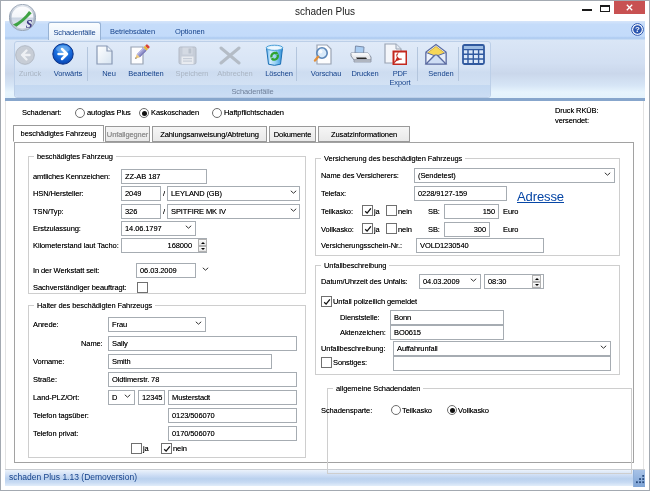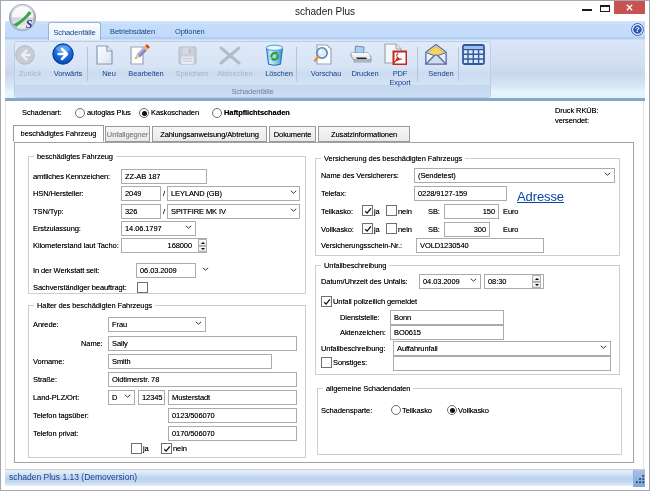--- a/index.html
+++ b/index.html
@@ -223,21 +223,21 @@
   <div id="form">
       <div style="position:absolute;left:5px;top:101px;width:1px;height:368px;background:#e3e3e3;"></div>
       <div style="position:absolute;left:643px;top:101px;width:1px;height:368px;background:#e3e3e3;"></div>
 
     <div class="lbl" style="left:22px;top:108px;">Schadenart:</div>
     <div class="rad" style="left:75px;top:108px;"></div>
       <div class="lbl" style="left:87px;top:108px;">autoglas Plus</div>
     <div class="rad on" style="left:139px;top:108px;"></div>
       <div class="lbl" style="left:151px;top:108px;">Kaskoschaden</div>
     <div class="rad" style="left:212px;top:108px;"></div>
-      <div class="lbl" style="left:224px;top:108px;font-weight:bold;">Haftpflichtschaden</div>
+      <div class="lbl" style="left:224px;top:108px;">Haftpflichtschaden</div>
     <div class="lbl small" style="left:555px;top:106px;">Druck RKÜB:</div>
     <div class="lbl small" style="left:555px;top:116px;">versendet:</div>
 
     <div id="page"></div>
     <div class="wtab" id="wtab1" style="left:13px;width:91px;">beschädigtes Fahrzeug</div>
     <div class="wtab" style="left:105px;width:45px;color:#9b9b9b;">Unfallgegner</div>
     <div class="wtab" style="left:152px;width:115px;">Zahlungsanweisung/Abtretung</div>
     <div class="wtab" style="left:269px;width:47px;">Dokumente</div>
     <div class="wtab" style="left:318px;width:92px;">Zusatzinformationen</div>
 
@@ -326,21 +326,21 @@
     <div class="lbl" style="left:340px;top:313px;">Dienststelle:</div>
     <div class="inp" style="left:390px;top:310px;width:114px;">Bonn</div>
     <div class="lbl" style="left:340px;top:328px;">Aktenzeichen:</div>
     <div class="inp" style="left:390px;top:325px;width:114px;">BO0615</div>
     <div class="lbl" style="left:321px;top:344px;">Unfallbeschreibung:</div>
     <div class="inp" style="left:393px;top:341px;width:218px;">Auffahrunfall</div>
     <div class="cbx" style="left:321px;top:357px;"></div>
     <div class="lbl" style="left:333px;top:358px;">Sonstiges:</div>
     <div class="inp" style="left:393px;top:356px;width:218px;"></div>
 
-    <div class="grp" style="left:317px;top:388px;width:305px;height:67px;">
+    <div class="grp" style="left:327px;top:388px;width:305px;height:86px;">
         <div class="gl">allgemeine Schadendaten</div>
       </div>
     <div class="lbl" style="left:321px;top:406px;">Schadensparte:</div>
     <div class="rad" style="left:391px;top:405px;"></div>
       <div class="lbl" style="left:402px;top:406px;">Teilkasko</div>
     <div class="rad on" style="left:447px;top:405px;"></div>
       <div class="lbl" style="left:458px;top:406px;">Vollkasko</div>
   </div>
   <svg id="orb" style="left:9px;top:4px;width:27px;height:27px;z-index:60;" viewBox="0 0 27 27">
     <defs>

